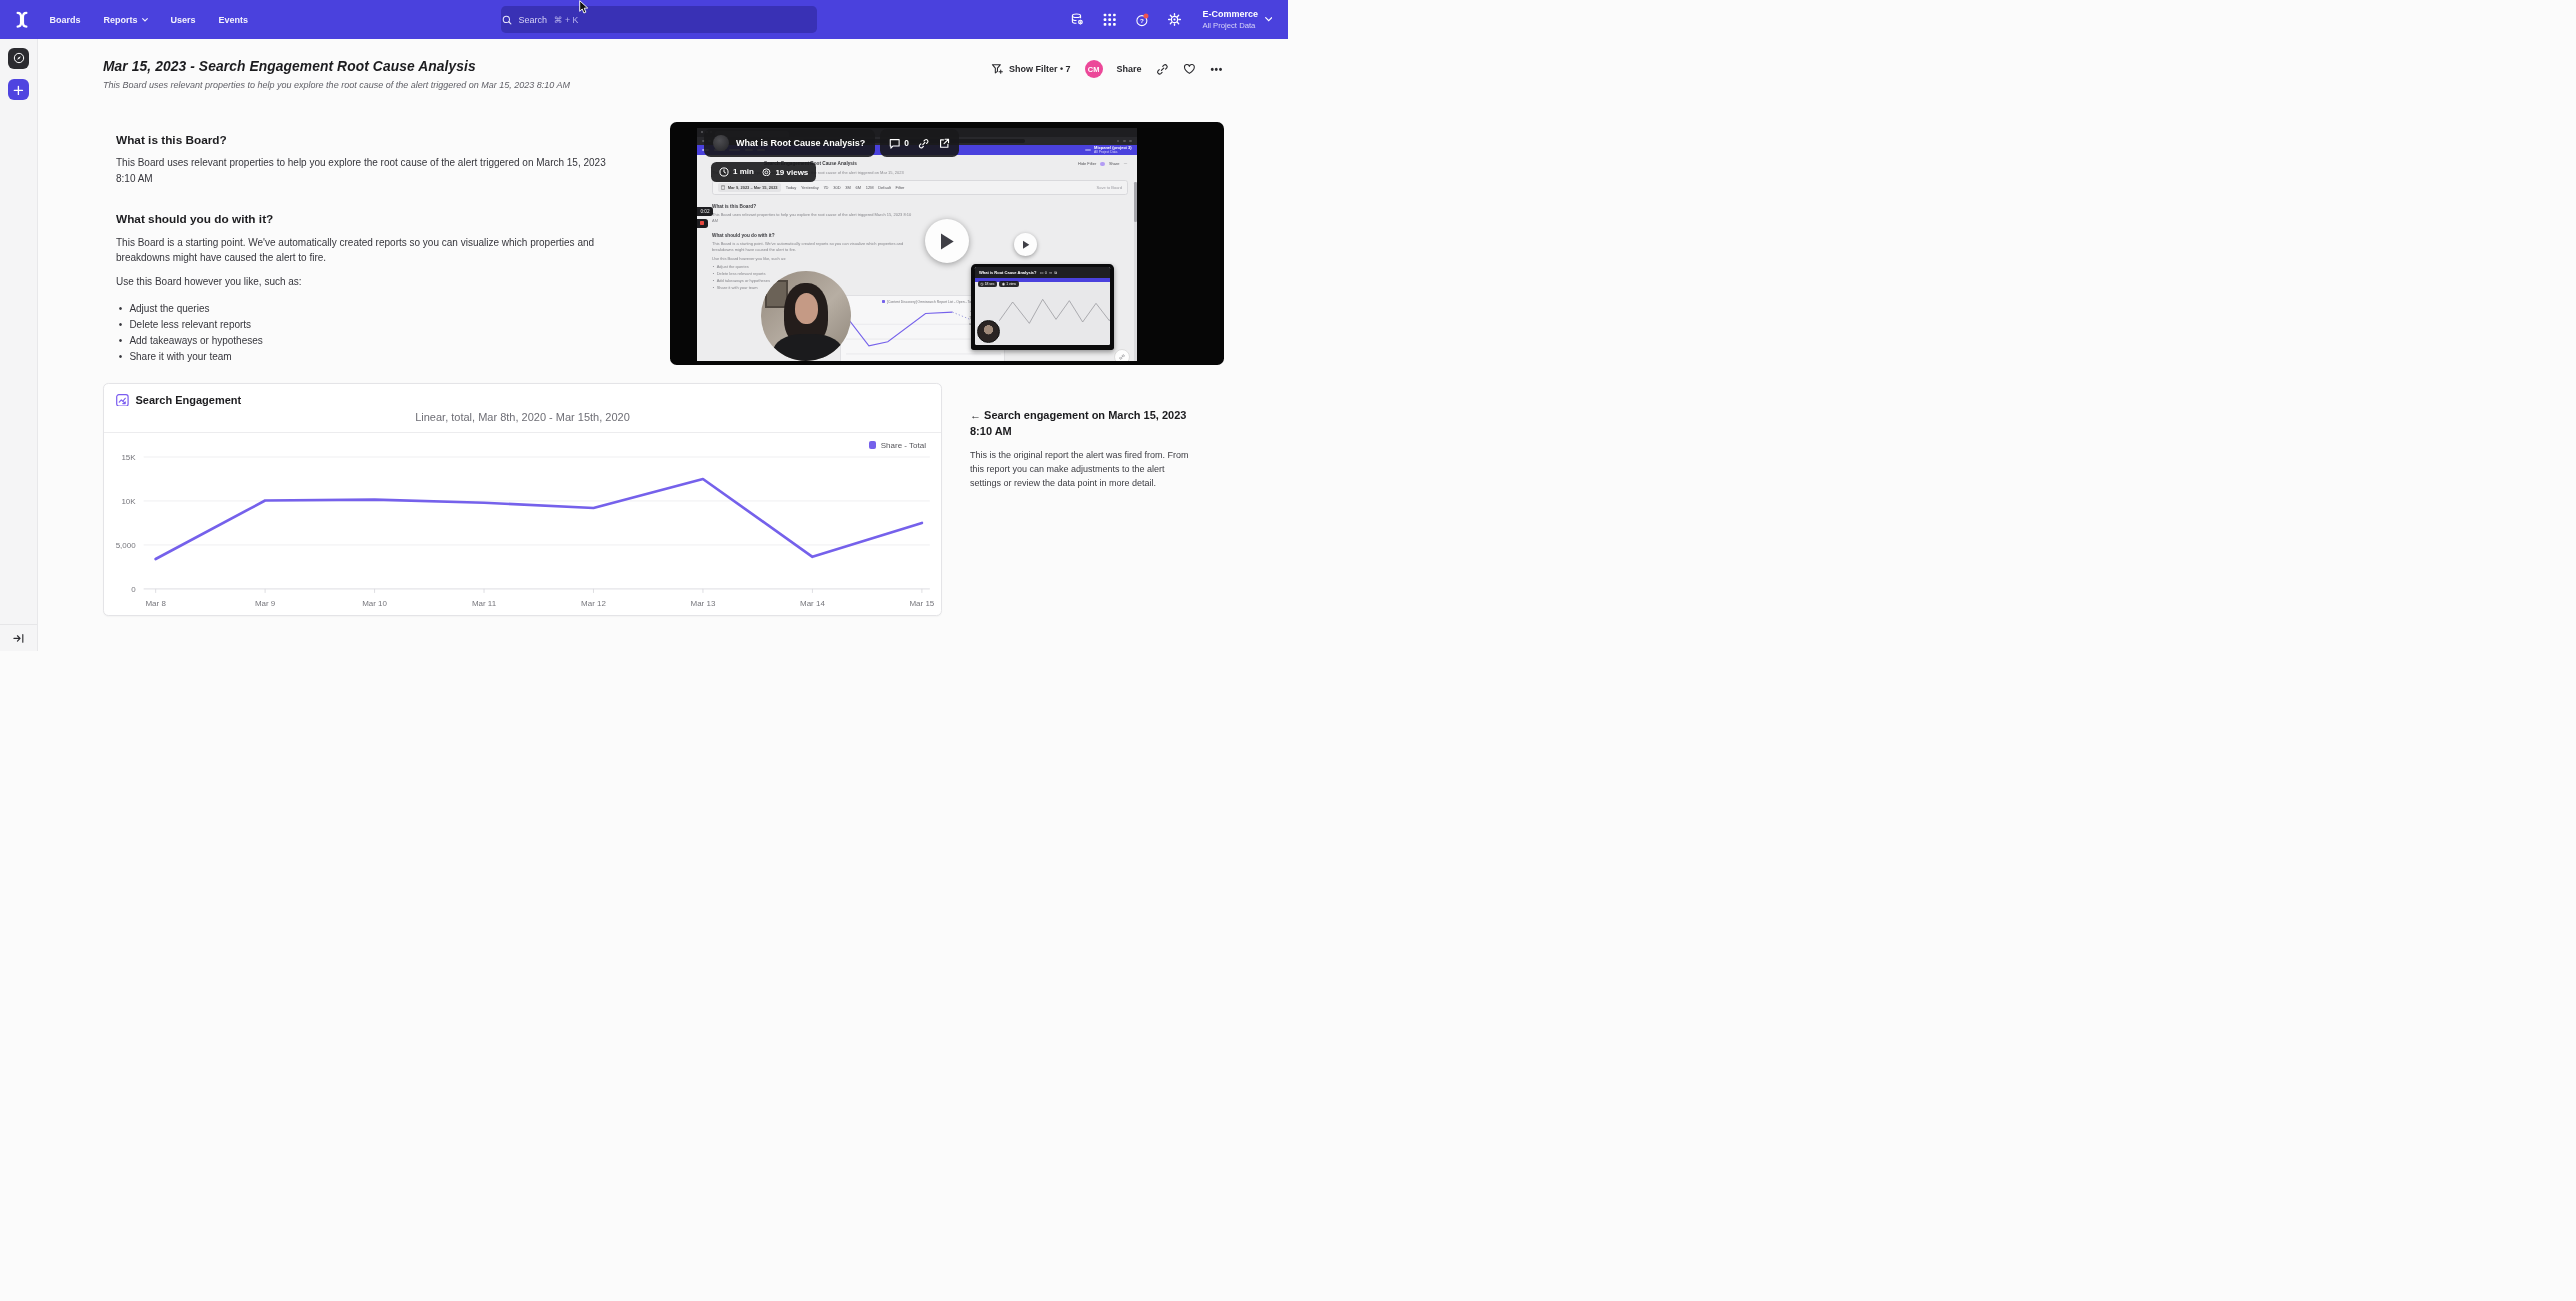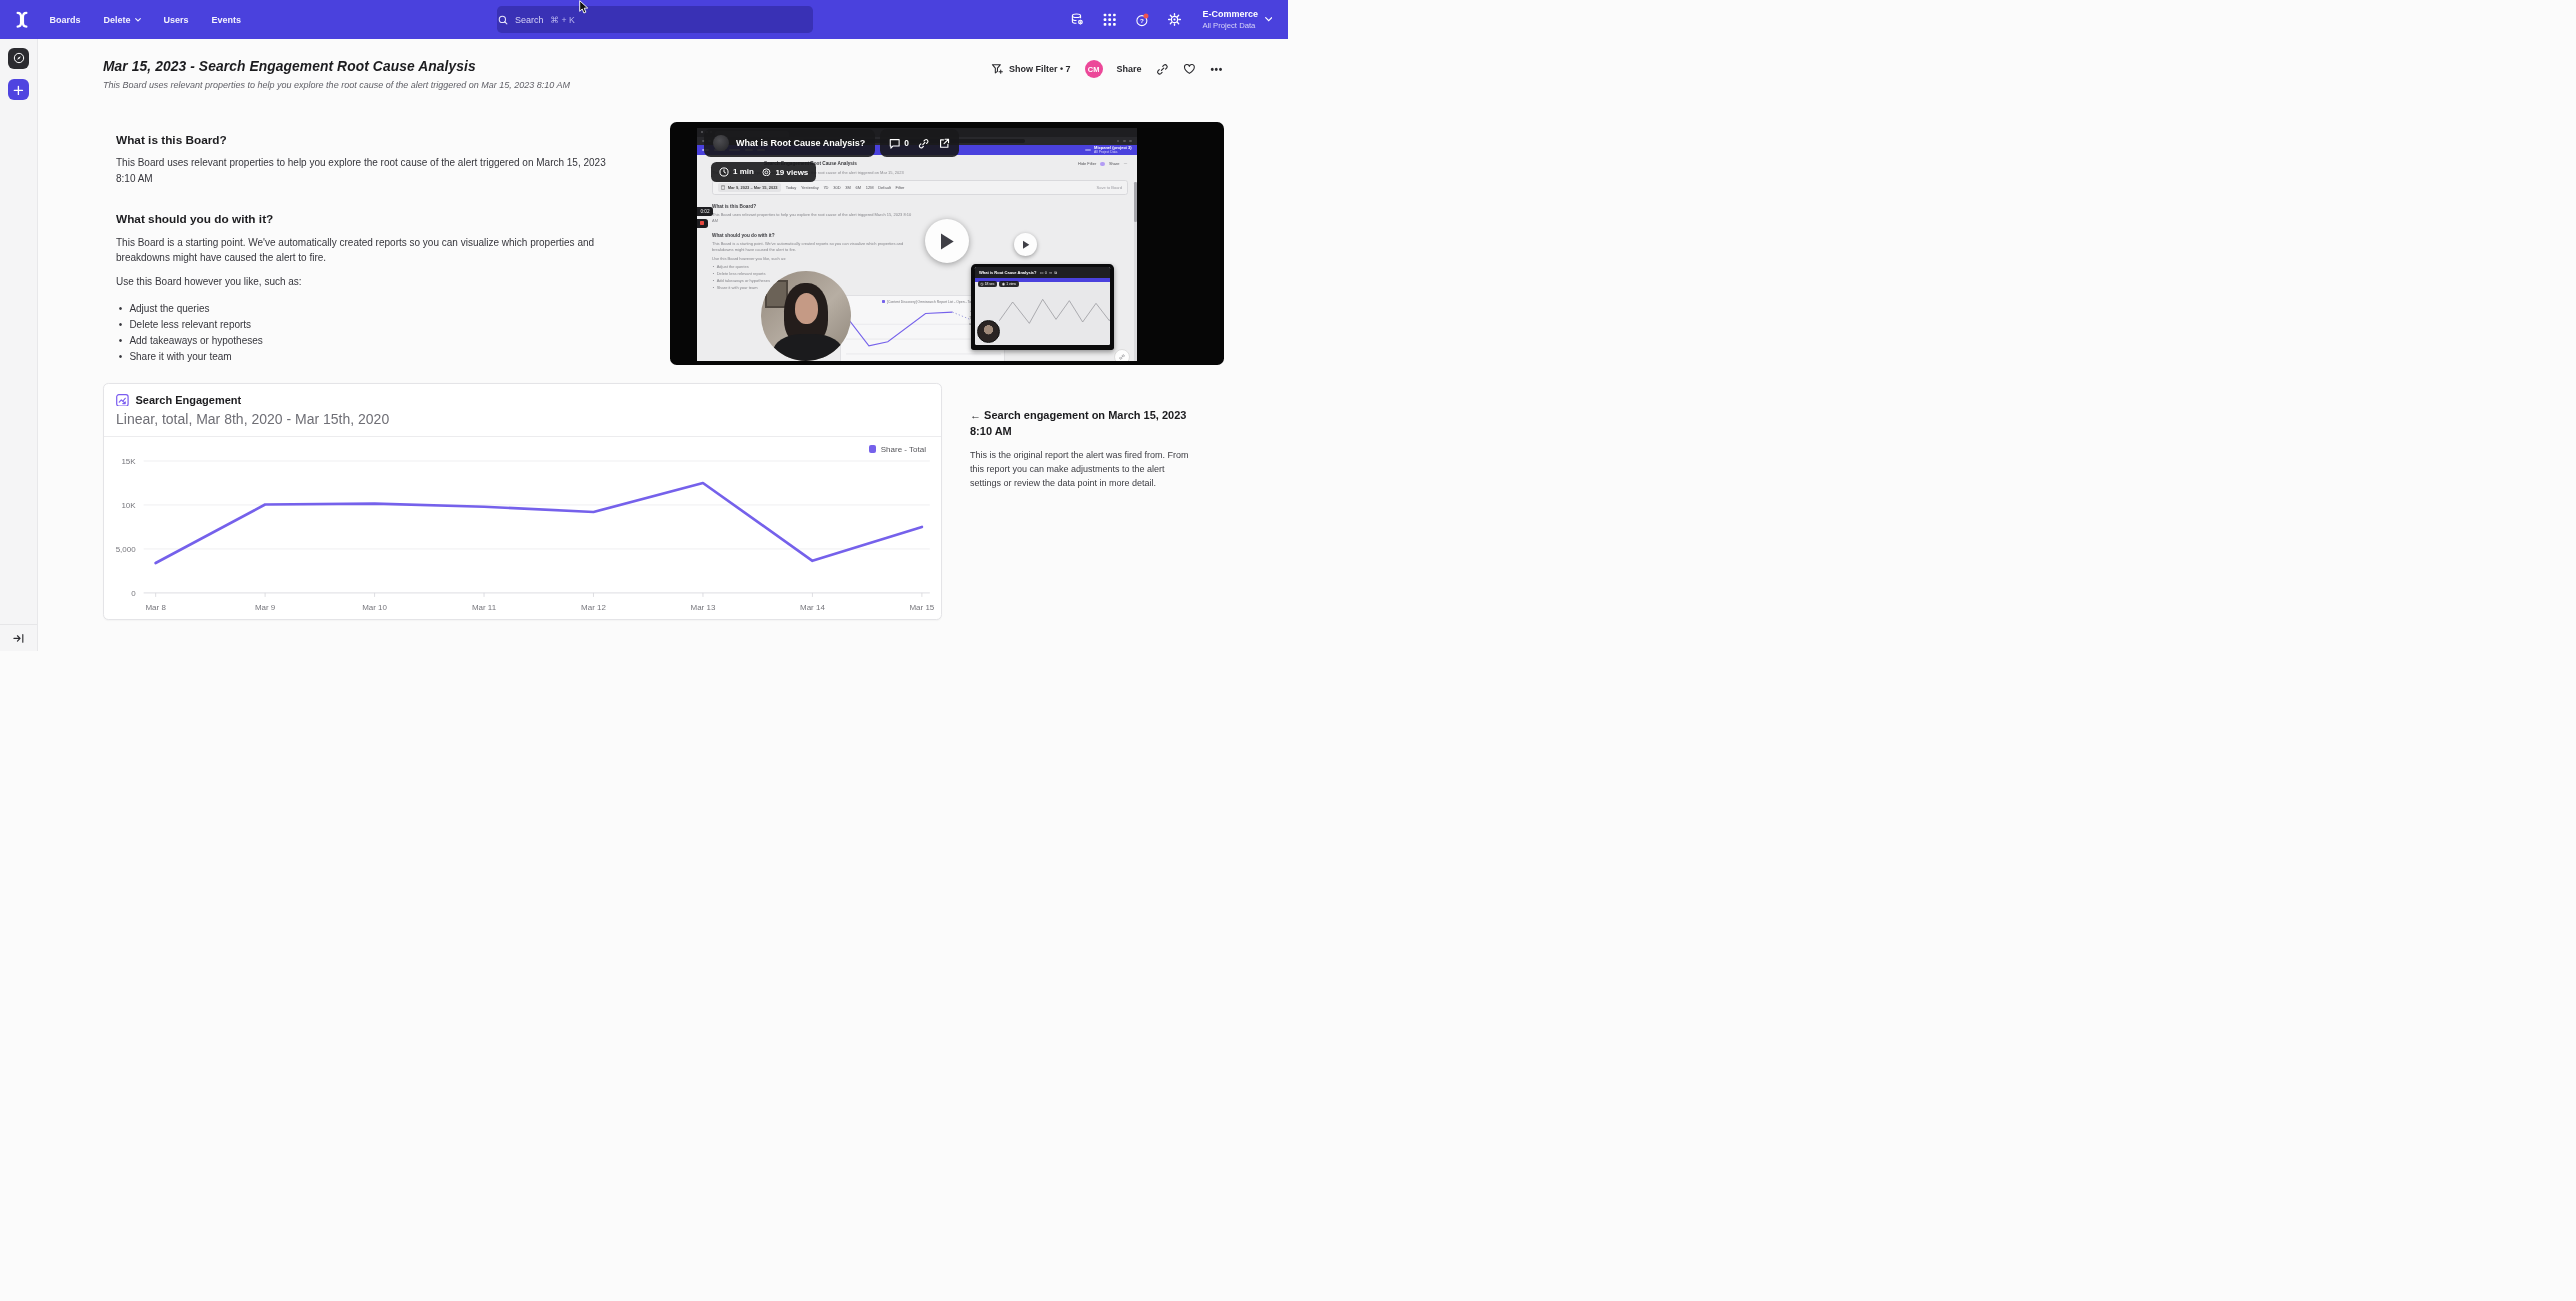--- a/index.html
+++ b/index.html
@@ -118,21 +118,21 @@
   .wc-hair { position:absolute; left:23px; top:12px; width:44px; height:62px; background:#241d1b; border-radius:46% 46% 40% 40%; }
   .wc-face { position:absolute; left:34px; top:21.5px; width:23px; height:31px; background:#c59a85; border-radius:50% 50% 46% 46%; }
   .wc-body { position:absolute; left:12px; bottom:-15px; width:70px; height:42px; background:#1b1b1d; border-radius:42% 42% 0 0; }
 
   
   .report-row { display:flex; margin:17.5px 64px 0 65px; gap:28px; align-items:flex-start; }
   .card { width:839px; background:#fff; border:0.7px solid #e4e4e7; border-radius:5.4px; box-shadow:0 0.7px 1.3px rgba(0,0,0,.03); }
   .card-head { padding:10px 12px 8.7px; border-bottom:0.7px solid #ececee; }
   .ch-titlerow { display:flex; align-items:center; gap:6.7px; }
   .ch-title { font-size:11px; font-weight:700; color:#1c1c1f; }
-  .ch-sub { margin-top:4.7px; font-size:14px; color:#6e6e75; }
+  .ch-sub { margin-top:4.7px; font-size:11px; color:#6e6e75;text-align:center; }
   .chart-wrap { position:relative; padding:4px 5.4px 1.3px; }
   .legend { position:absolute; top:8px; right:15px; display:flex; align-items:center; gap:4.7px; font-size:8px; color:#55555a; z-index:2; }
   .legend-swatch { width:7.4px; height:7.4px; border-radius:2px; background:#7561eb; }
   .aside { width:226px; padding-top:24px; }
   .aside-h { font-size:11px; font-weight:700; color:#1b1b1e; line-height:16px; cursor:pointer; }
   .aside-p { margin-top:9.4px; font-size:9px; line-height:14px; color:#3c3c42; }
 
   svg { display:block; }
 </style>
 </head>
@@ -145,21 +145,21 @@
       <svg width="16" height="17.5" viewBox="0 0 24 28">
         <path d="M5 3 Q10.5 3 10.5 9.5 L10.5 18.5 Q10.5 25 5 25" stroke="#fff" stroke-width="3.6" fill="none" stroke-linecap="round"></path>
         <path d="M19 3 Q13.5 3 13.5 9.5 L13.5 18.5 Q13.5 25 19 25" stroke="#fff" stroke-width="3.6" fill="none" stroke-linecap="round"></path>
       </svg>
     </div>
     <div class="navlinks">
       <span class="navlink">
           <span>Boards</span>
         </span>
       <span class="navlink">
-        <span>Delete</span>
+        <span>Reports</span>
         <svg width="6" height="4" viewBox="0 0 9 6">
             <path d="M1 1 L4.5 4.5 L8 1" stroke="#f2f1fd" stroke-width="1.6" fill="none" stroke-linecap="round"></path>
           </svg>
       </span>
       <span class="navlink">
           <span>Users</span>
         </span>
       <span class="navlink">
           <span>Events</span>
         </span>

